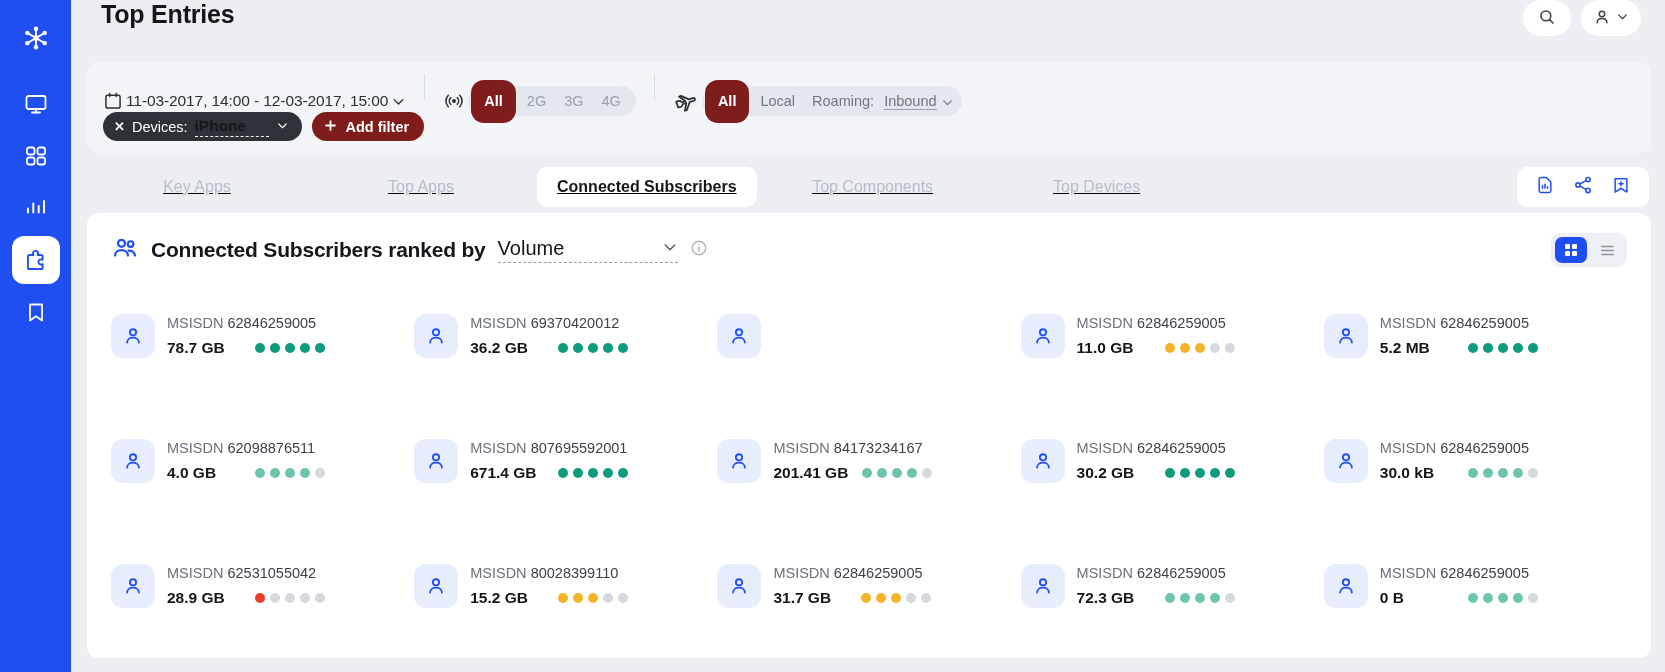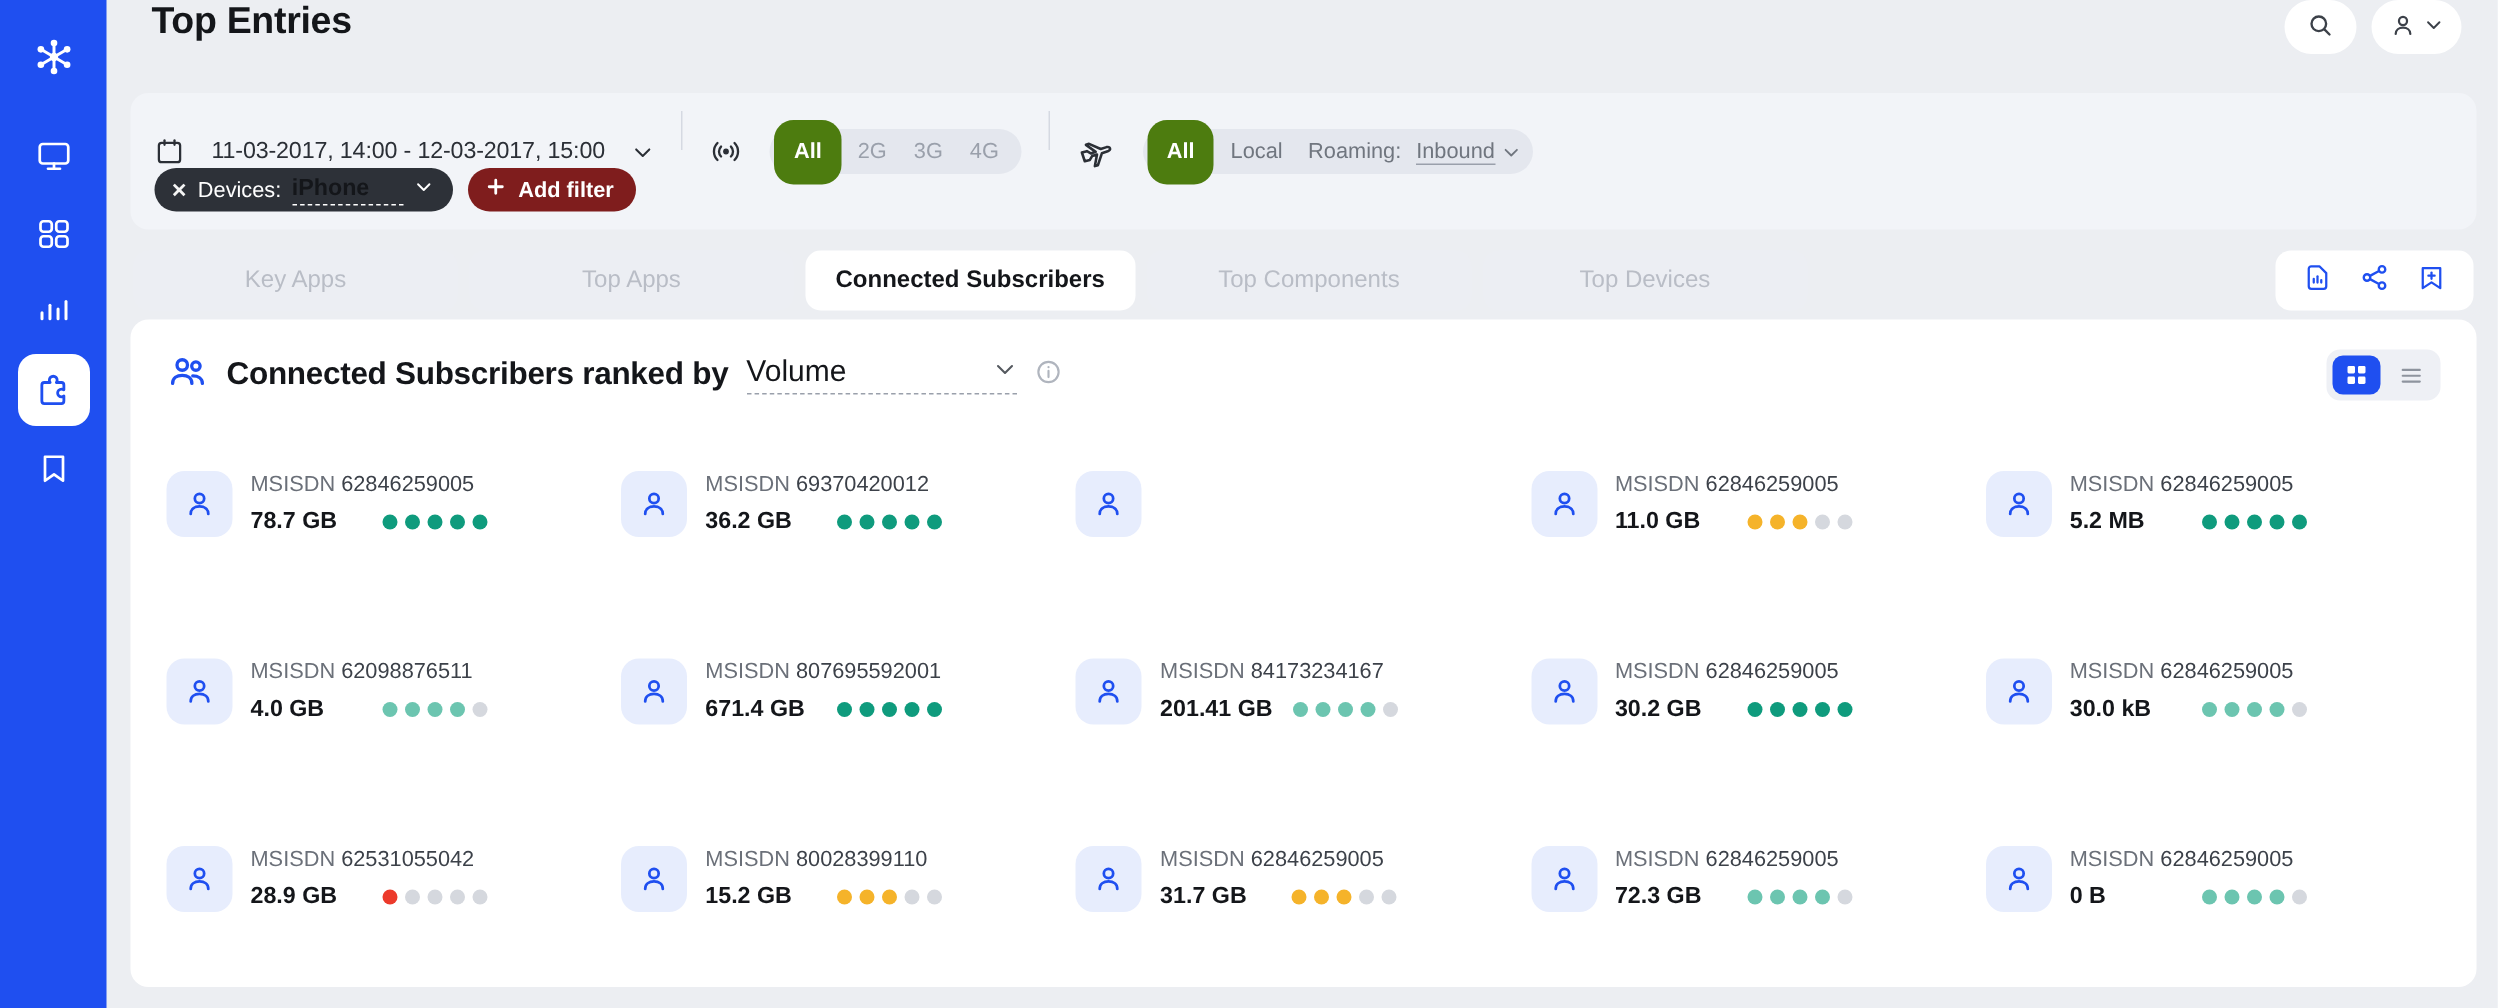--- a/index.html
+++ b/index.html
@@ -47,29 +47,29 @@
 
   
   .filters {
     background: #f2f4f8; border-radius: 12px;
     padding: 0 0 12px 0;
   }
   .filter-row {
     height: 50px; display: flex; align-items: center; padding: 0 16px;
     gap: 0;
   }
-  .fgroup { display: flex; align-items: center; gap: 18px; margin-top: 28px; }
+  .fgroup { display: flex; align-items: center; gap: 3px; margin-top: 28px; }
   .fdivider { width: 1px; height: 26px; background: #d5d9e2; margin: 0 18px; }
   .fdate { font-size: 15.5px; color: #2b2f36; letter-spacing: -0.1px; }
   .seg {
     display: flex; align-items: center; gap: 4px;
     background: #e4e7ee; border-radius: 16px; padding: 3px 8px 3px 3px; height: 30px;
   }
   .seg .pill {
-    background: #4d7c0f; color: #fff; font-size: 14.5px; font-weight: bold;
+    background: #7f1d1d; color: #fff; font-size: 14.5px; font-weight: bold;
     border-radius: 13px; padding: 13px 13px; line-height: 17px;
   }
   .seg .opt { color: #9aa0ab; font-size: 14.5px; padding: 0 7px; }
   .seg .opt.dark { color: #70767f; }
   .seg .roam { color: #70767f; font-size: 14.5px; padding-left: 6px; }
   .seg .roam u { text-decoration: none; border-bottom: 1px solid #9aa0ab; }
   .icon-grey { color: #2b2f36; display: flex; align-items: center; }
 
   .chip-row { display: flex; align-items: center; gap: 10px; padding: 0 16px; }
   .chip {
@@ -79,21 +79,21 @@
   }
   .chip .x { font-size: 13px; font-weight: bold; opacity: .95; }
   .chip .val { border-bottom: 1px dashed #ffffff; padding-bottom: 1px; }
   .addfilter {
     background: #7f1d1d; color: #ffffff; border-radius: 16px;
     height: 29px; display: flex; align-items: center; gap: 8px;
     padding: 0 15px 0 11px; font-size: 14.5px; font-weight: bold; border: none;
   }
 
   
-  .tabs { display: flex; gap: 8px; padding: 14px 2px 6px 2px; }
+  .tabs { display: flex; gap: 8px; padding: 14px 2px 6px 2px; text-decoration: underline; }
   .tab {
     height: 40px; border-radius: 10px; background: #eceef3;
     color: #b9bdc6; font-size: 16px; display: flex;
     align-items: center; justify-content: center; border: none;
     flex: 0 0 auto; padding: 0 20px; min-width: 216px;
   }
   .tab.active { background: #ffffff; color: #14161a; font-weight: bold; }
   .tabs-spacer { flex: 1; }
   .tab-tools {
     background: #ffffff; border-radius: 10px; height: 40px;

